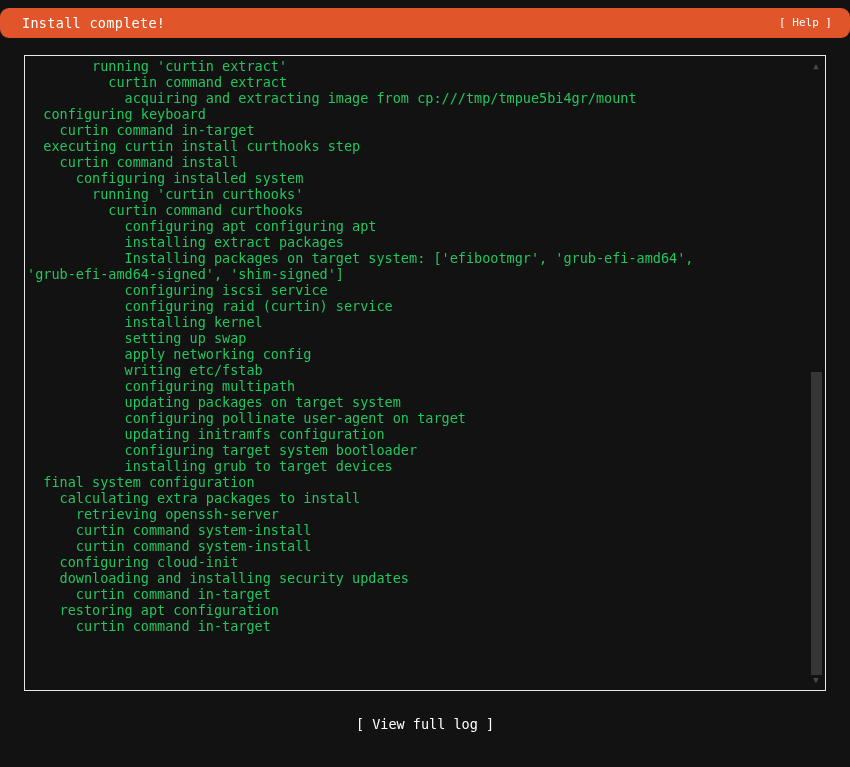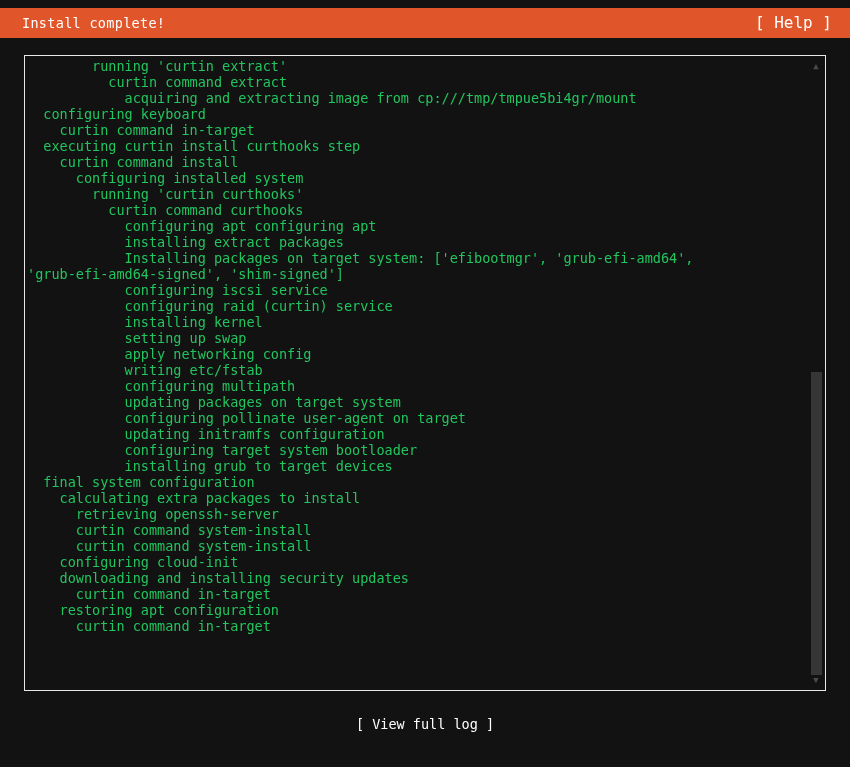--- a/index.html
+++ b/index.html
@@ -25,29 +25,30 @@
     left: 0;
     top: 8px;
     width: 850px;
     height: 30px;
     background: #e0562a;
     display: flex;
     align-items: center;
     justify-content: space-between;
     box-sizing: border-box;
     padding: 0 18px 0 22px;
+    border-radius: 9px;
   }
   .header-title {
     font-size: 13.5px;
     letter-spacing: 0.3px;
     color: #ffffff;
     white-space: pre;
   }
   .header-help {
-    font-size: 16px;
+    font-size: 11px;
     color: #ffffff;
     white-space: pre;
   }
 
   
   .log-frame {
     position: absolute;
     left: 24px;
     top: 55px;
     width: 802px;

